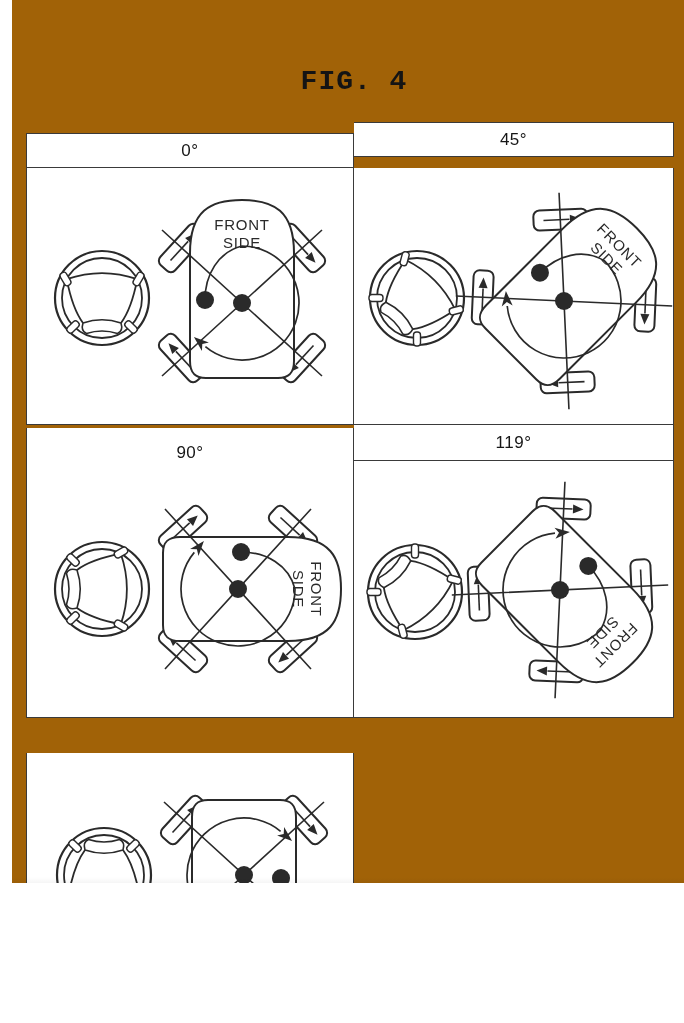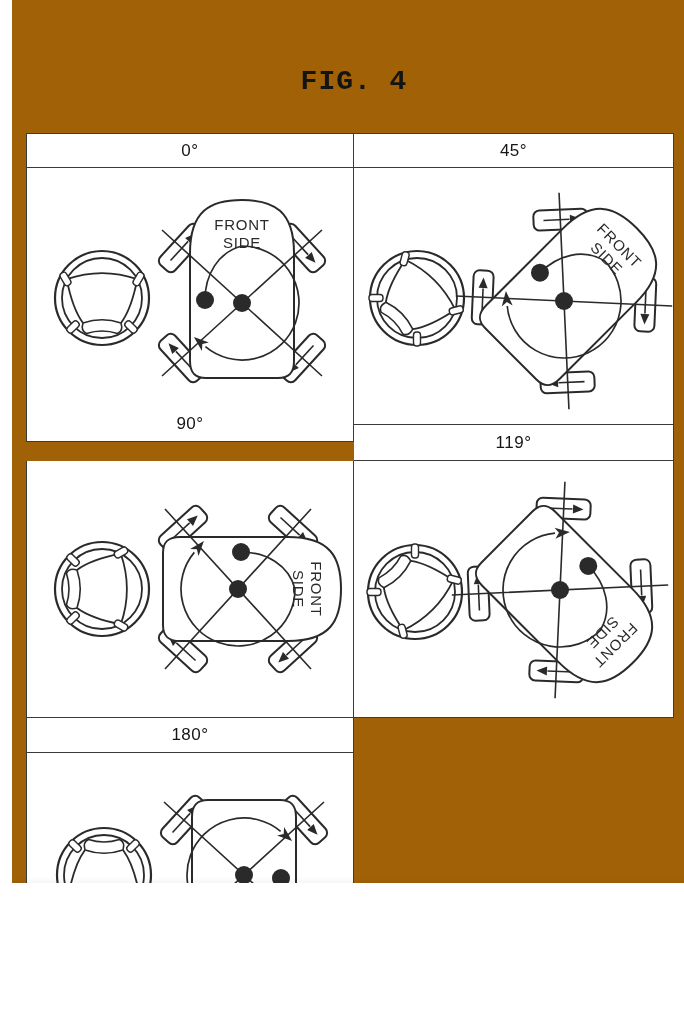--- a/index.html
+++ b/index.html
@@ -77,42 +77,42 @@
         <rect x="-3.5" y="-7" width="7" height="14" rx="3" fill="#ffffff" stroke="#2a2a2a" stroke-width="1.4" transform="translate(36.5,-19) rotate(30)"></rect>
       </g>
     </defs>
   </svg>
 
   <div id="fig-title">FIG. 4</div>
 
   <div class="cell hdr" style="left:14px;top:133px;width:328px;height:35px;">
     <span>0°</span>
   </div>
-  <div class="cell hdr no-left" style="left:342px;top:133px;width:320px;height:35px;">
+  <div class="cell hdr no-left" style="left:342px;top:122px;width:320px;height:35px;">
     <span>45°</span>
   </div>
 
   <div class="cell no-top" style="left:14px;top:168px;width:328px;height:257px;">
     <svg viewBox="-50 -50 100 100" style="left:25px;top:80px;width:100px;height:100px">
       <use href="#steering-wheel-sym" transform="rotate(0)"></use>
     </svg>
     <svg viewBox="-118 -118 236 236" style="left:97px;top:17px;width:236px;height:236px">
       <use href="#car-sym" transform="rotate(0)"></use>
     </svg>
   </div>
   <div class="cell no-top no-left" style="left:342px;top:168px;width:320px;height:257px;">
     <svg viewBox="-50 -50 100 100" style="left:13px;top:80px;width:100px;height:100px">
       <use href="#steering-wheel-sym" transform="rotate(45)"></use>
     </svg>
     <svg viewBox="-118 -118 236 236" style="left:92px;top:15px;width:236px;height:236px">
       <use href="#car-sym" transform="rotate(45)"></use>
     </svg>
   </div>
 
-  <div class="cell hdr no-top" style="left:14px;top:406px;width:328px;height:36px;">
+  <div class="cell hdr no-top" style="left:14px;top:428px;width:328px;height:36px;align-items:flex-end;">
     <span>90°</span>
   </div>
   <div class="cell hdr no-top no-left" style="left:342px;top:425px;width:320px;height:36px;">
     <span>119°</span>
   </div>
 
   <div class="cell no-top" style="left:14px;top:461px;width:328px;height:257px;">
     <svg viewBox="-50 -50 100 100" style="left:25px;top:78px;width:100px;height:100px">
       <use href="#steering-wheel-sym" transform="rotate(90)"></use>
     </svg>
@@ -122,23 +122,20 @@
   </div>
   <div class="cell no-top no-left" style="left:342px;top:461px;width:320px;height:257px;">
     <svg viewBox="-50 -50 100 100" style="left:11px;top:81px;width:100px;height:100px">
       <use href="#steering-wheel-sym" transform="rotate(135)"></use>
     </svg>
     <svg viewBox="-118 -118 236 236" style="left:88px;top:11px;width:236px;height:236px">
       <use href="#car-sym" transform="rotate(135)"></use>
     </svg>
   </div>
 
-  <div class="cell hdr no-top" style="left:14px;top:718px;width:328px;height:35px;">
-    <span>180°</span>
-  </div>
   <div class="cell no-top" style="left:14px;top:753px;width:328px;height:250px;">
     <svg viewBox="-50 -50 100 100" style="left:27px;top:72px;width:100px;height:100px">
       <use href="#steering-wheel-sym" transform="rotate(180)"></use>
     </svg>
     <svg viewBox="-118 -118 236 236" style="left:99px;top:4px;width:236px;height:236px">
       <use href="#car-sym" transform="rotate(180)"></use>
     </svg>
   </div>
 
   <div class="edge-band-right"></div>

